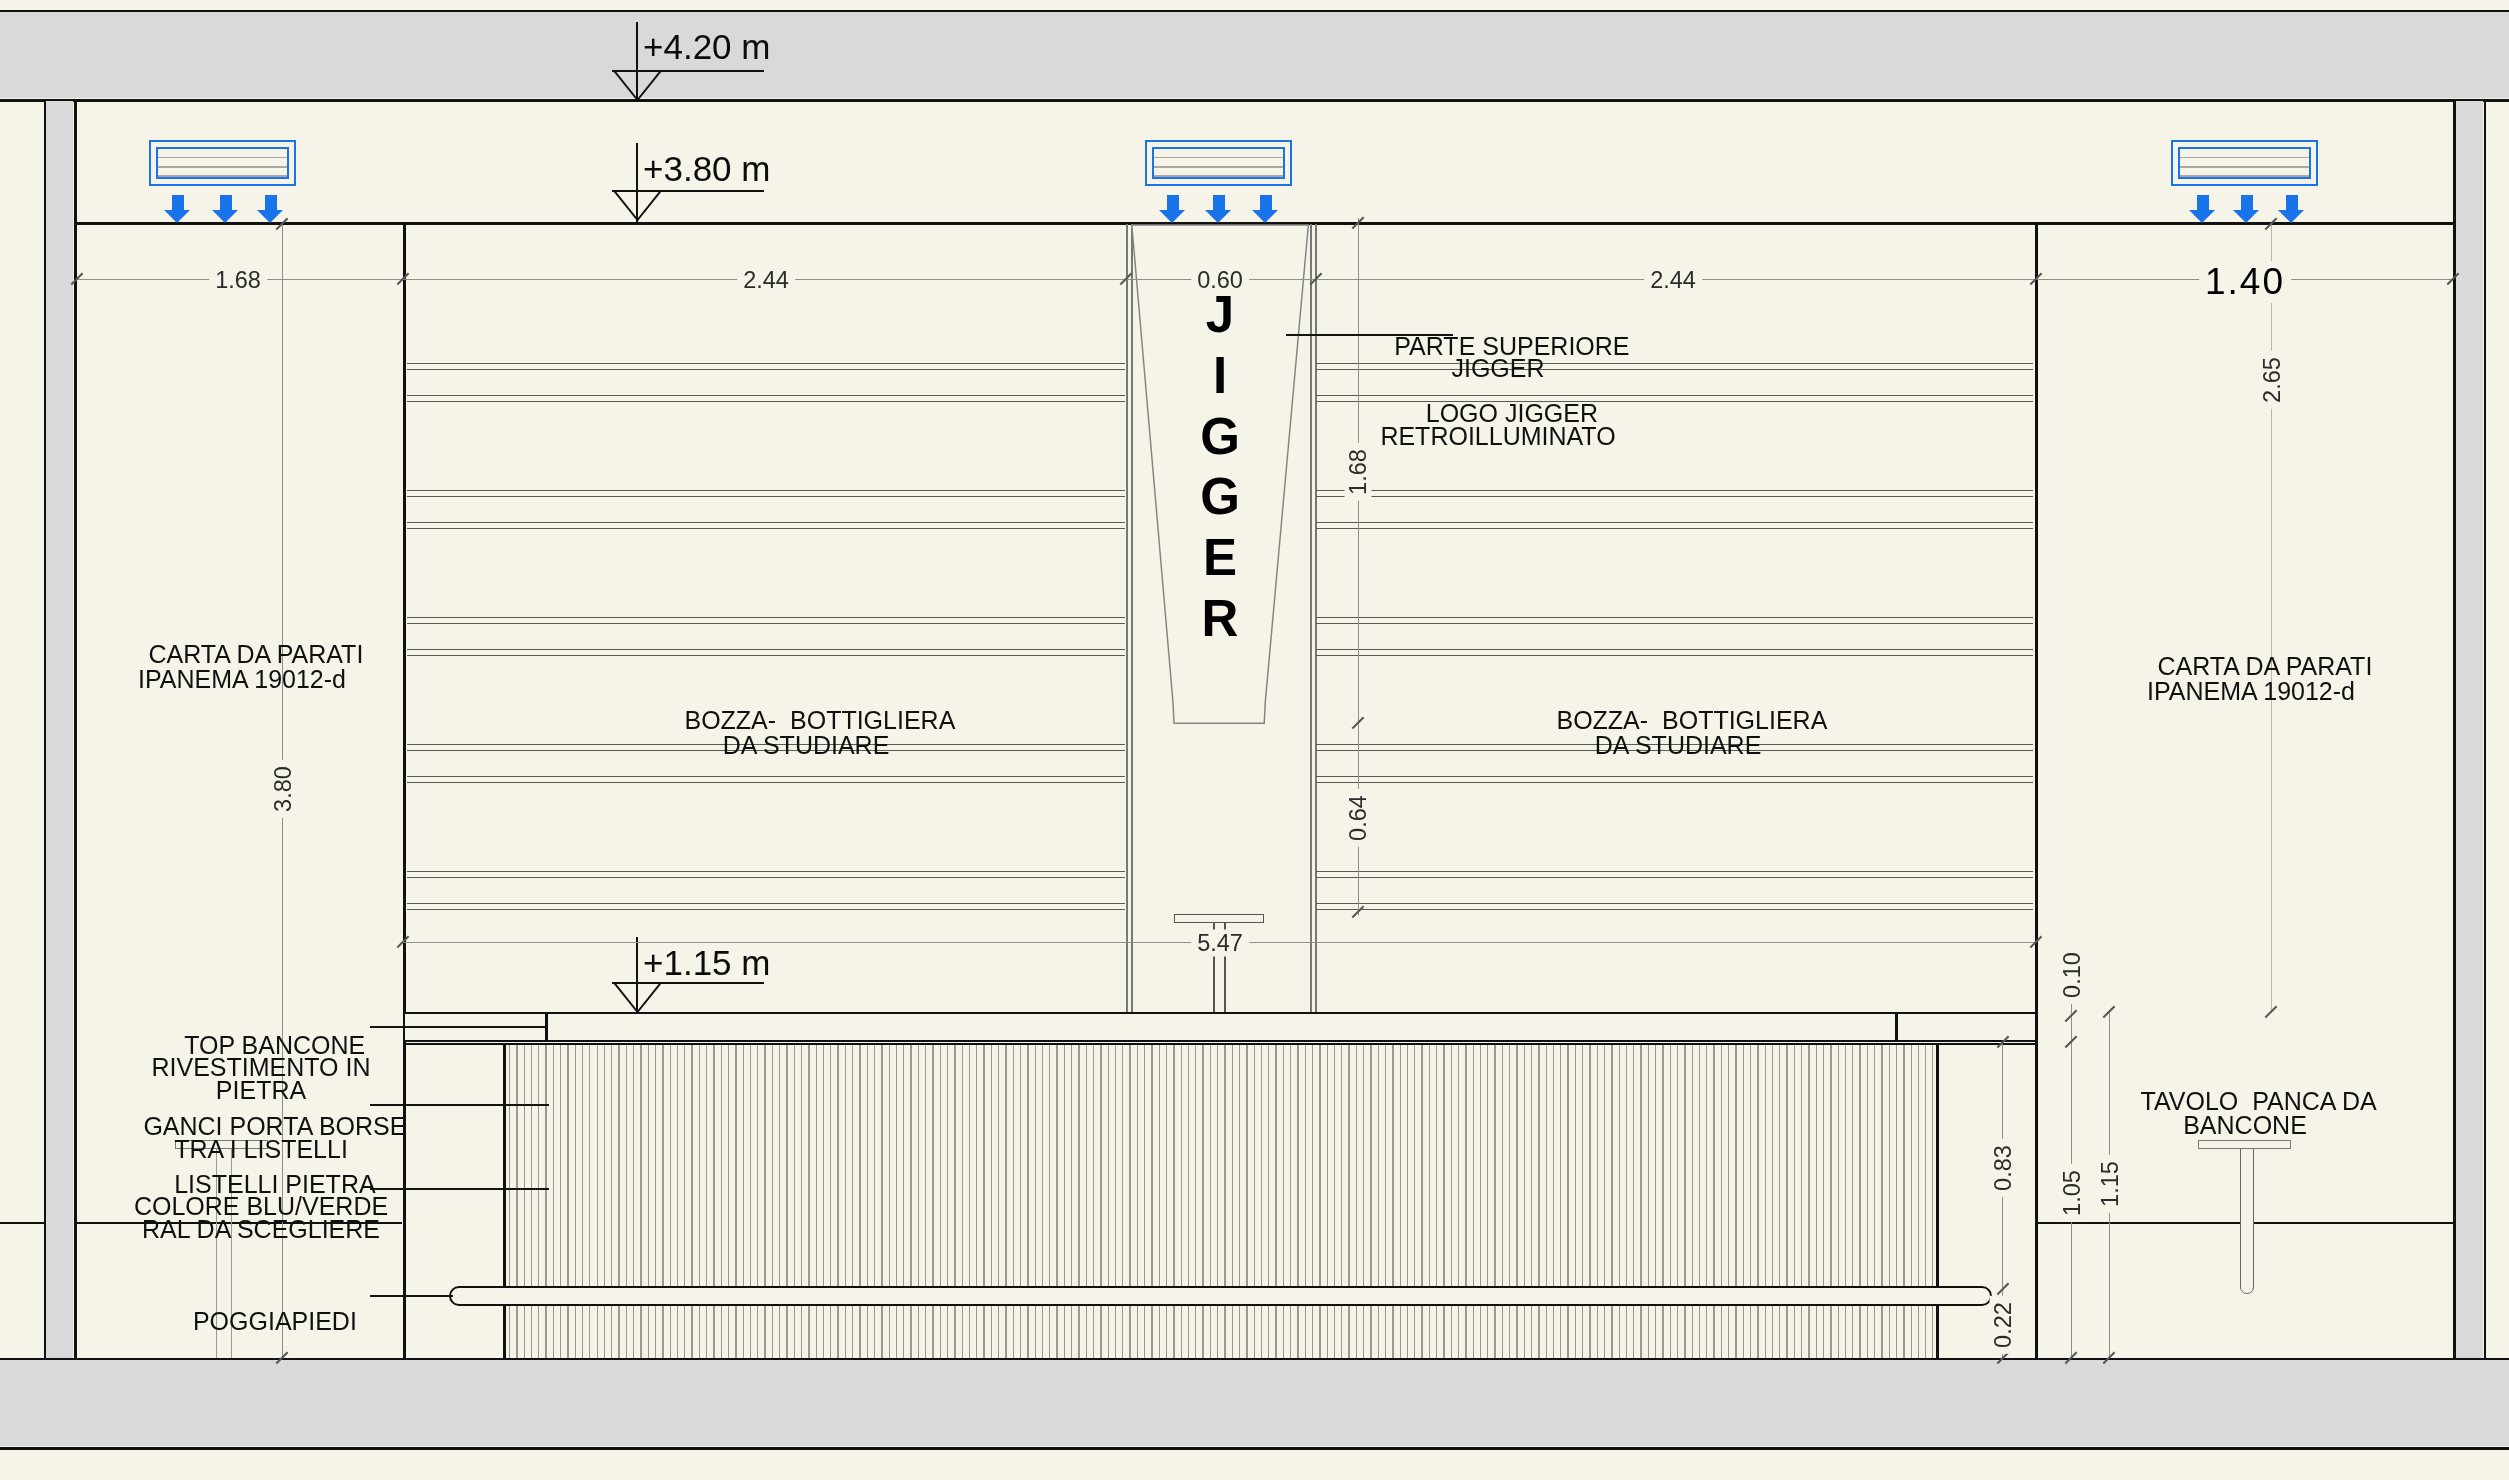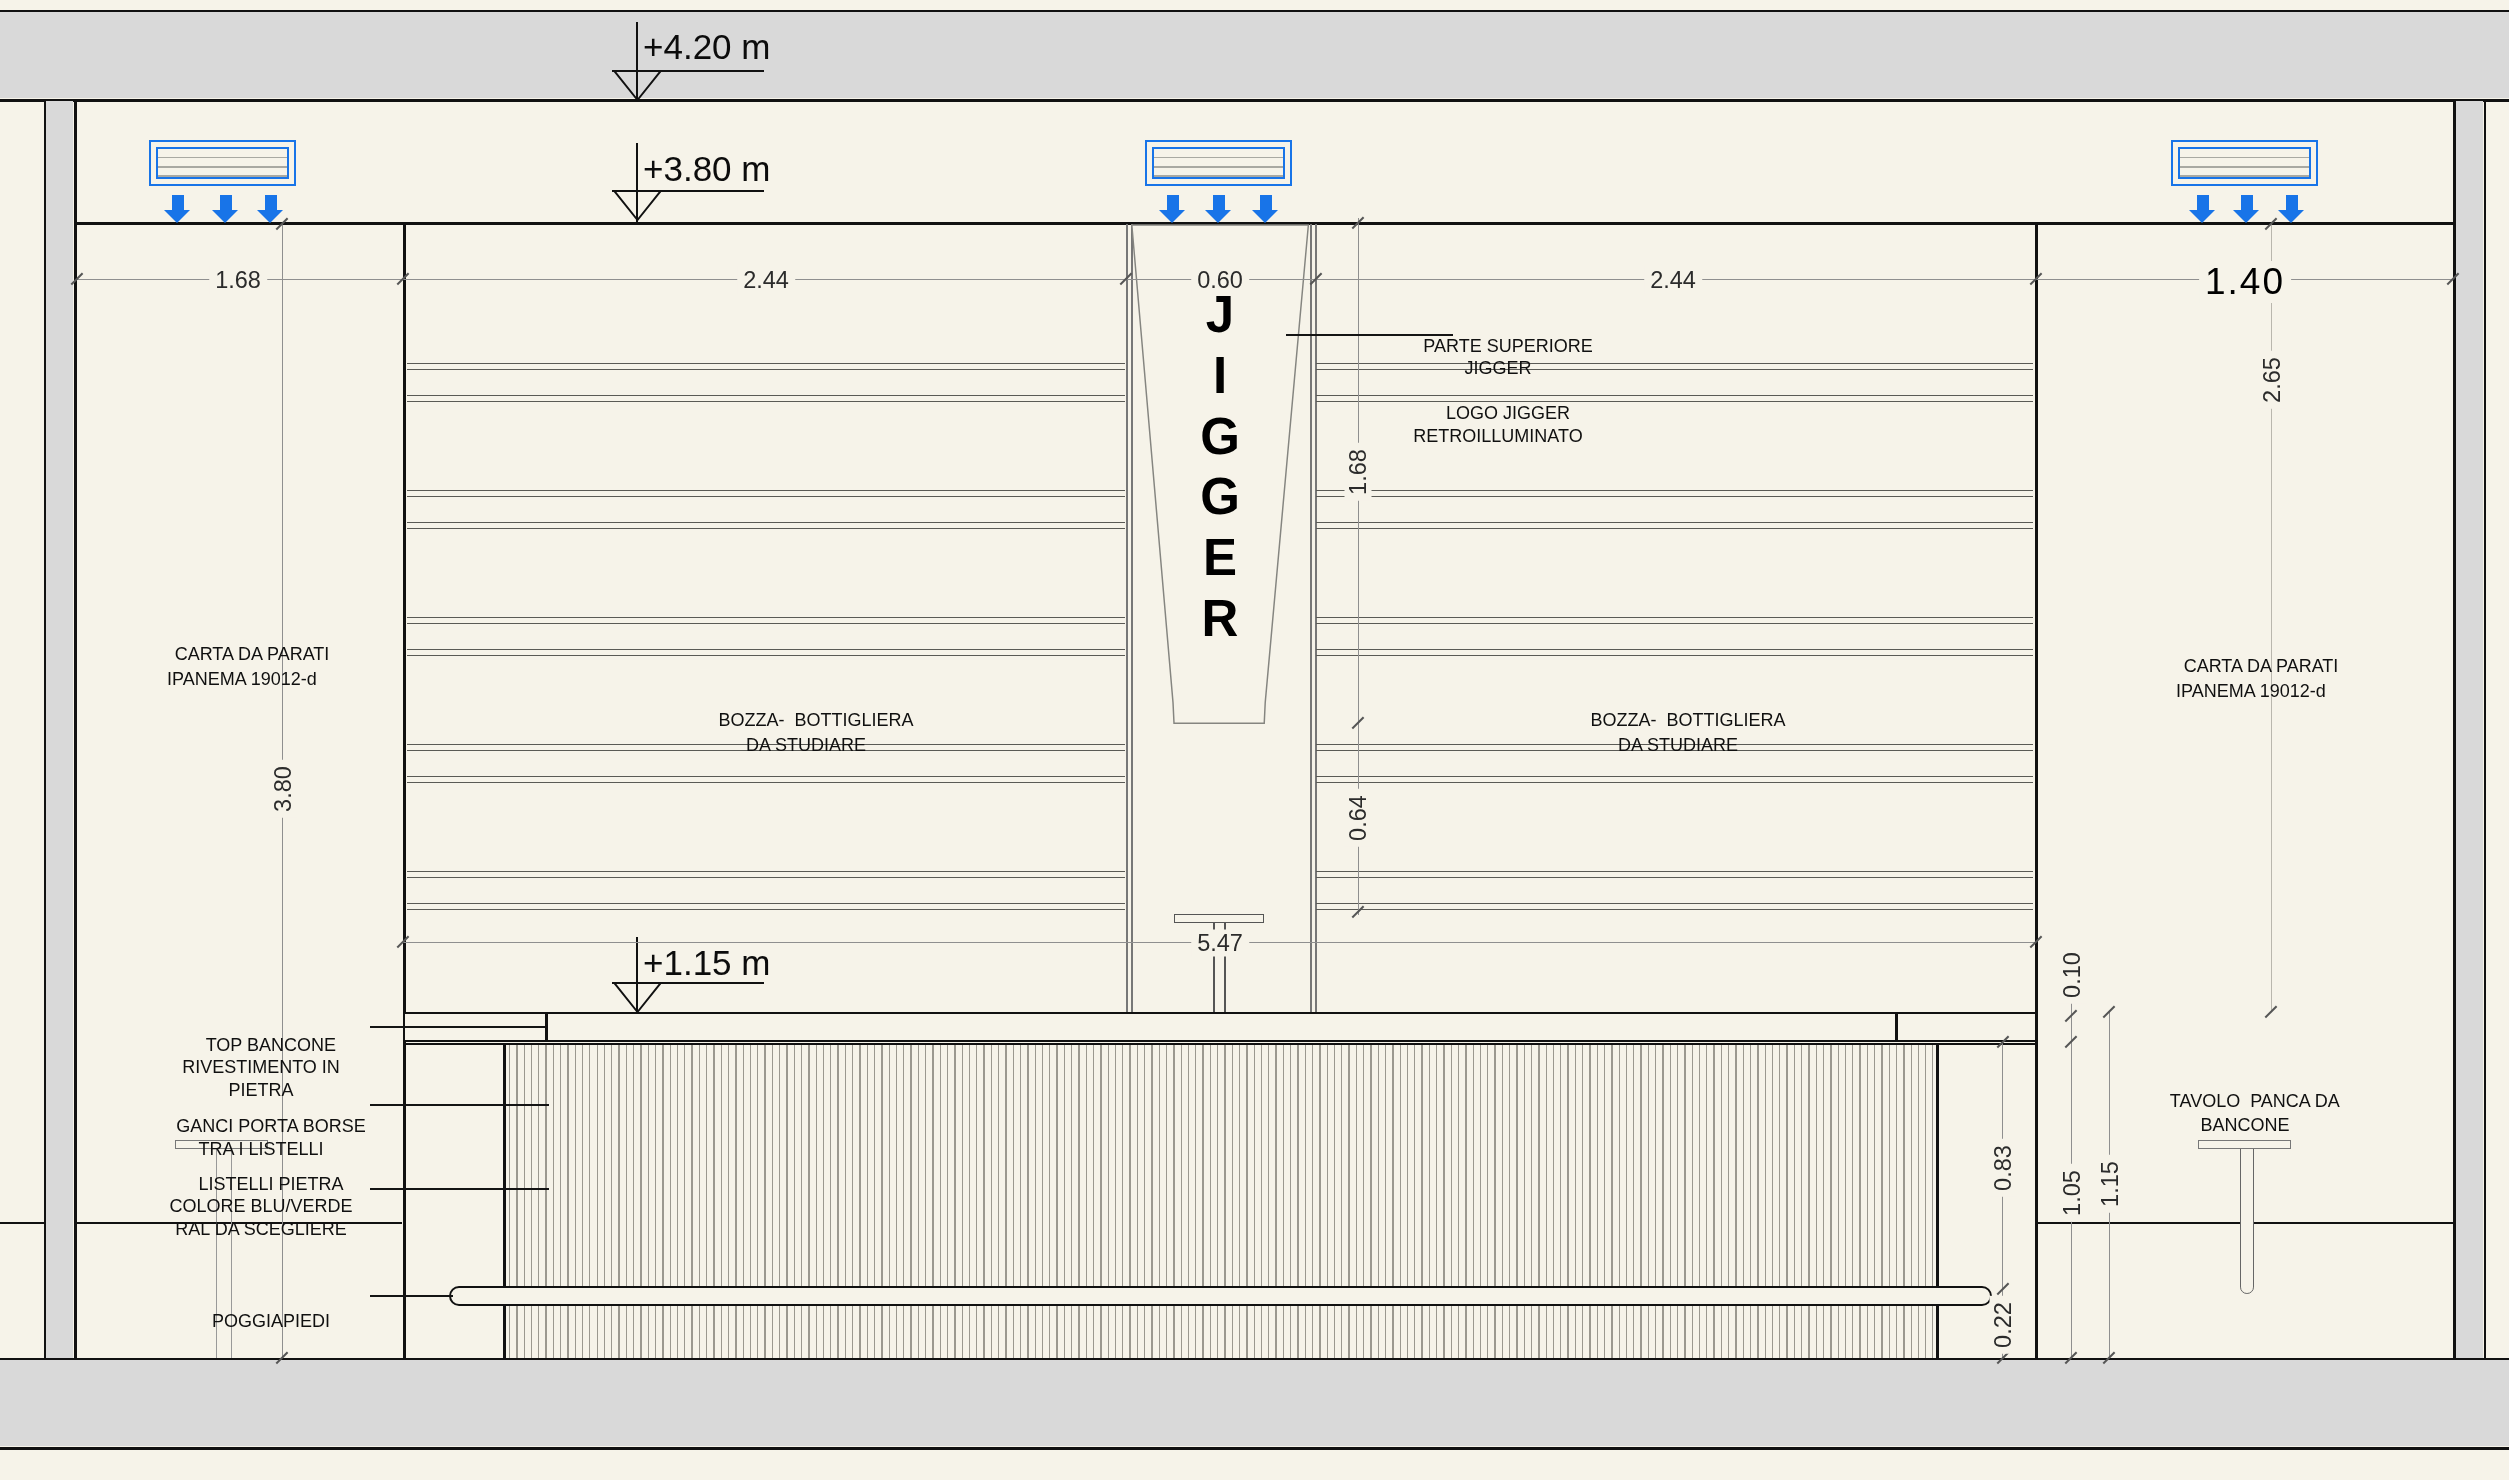--- a/index.html
+++ b/index.html
@@ -7,21 +7,21 @@
          font-family:"Liberation Sans", sans-serif;color:#111;}
   .abs{position:absolute;}
   .hl{position:absolute;background:#111;}
   .vl{position:absolute;background:#111;}
   .dl{position:absolute;background:#8f8f8f;}
   .tk{position:absolute;width:15.7px;height:2px;background:#555;transform:rotate(-45deg);}
   .dimtext{position:absolute;font-size:23.5px;color:#2b2b2b;background:#f6f3e9;padding:0 5.9px;
            transform:translate(-50%,-50%);white-space:pre;}
   .dimtext.vert{transform:translate(-50%,-50%) rotate(-90deg);}
   .dimtext.big{font-size:37px;color:#000000;letter-spacing:2px;}
-  .lbl{position:absolute;font-size:18px;line-height:25.5px;text-align:center;color:#101010;
+  .lbl{position:absolute;font-size:25px;line-height:25.5px;text-align:center;color:#101010;
        transform:translate(-50%,0);white-space:pre;}
   .lvltext{position:absolute;font-size:35px;color:#0c0c0c;white-space:pre;}
   .ldr{position:absolute;height:2px;background:#141414;}
   .poche{position:absolute;background:#d9d9d9;}
   .vent{position:absolute;width:147px;height:46px;border:2.5px solid #1874e8;background:#f6f3e9;box-sizing:border-box;}
   .vent .inner{position:absolute;left:4.9px;top:4.9px;right:4.9px;bottom:4.9px;border:2px solid #1874e8;
        background:repeating-linear-gradient(to bottom,transparent 0 7.8px,#a9a9a2 7.8px 9.3px);}
   .arrow{position:absolute;width:27.4px;height:28px;}
   .arrow .stem{position:absolute;left:7.8px;top:0;width:11.8px;height:15.7px;background:#1874e8;}
   .arrow .head{position:absolute;left:0;top:14.7px;width:0;height:0;

